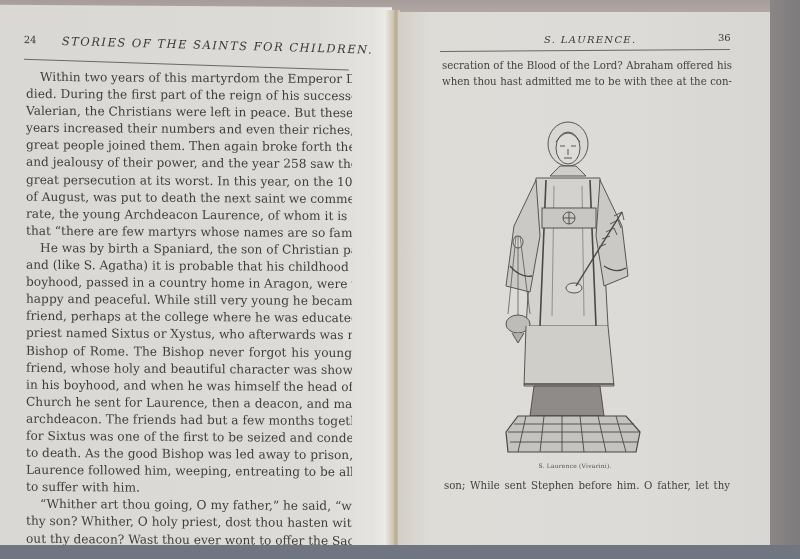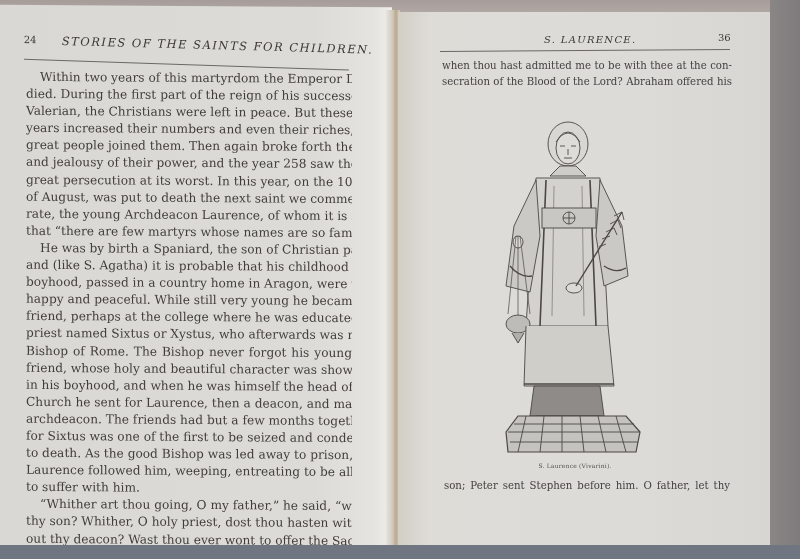--- a/index.html
+++ b/index.html
@@ -125,22 +125,22 @@
 </div>
 <div class="page-left-edge"></div>
 
 <div class="page page-right">
   <div class="right-header">
     <span class="running-title">S. LAURENCE.</span>
     <span class="page-num">36</span>
   </div>
   <div class="rule-right"></div>
   <div class="body-right">
+    <span class="line">secration of the Blood of the Lord?  Abraham offered his</span>
     <span class="line">when thou hast admitted me to be with thee at the con-</span>
-    <span class="line">secration of the Blood of the Lord?  Abraham offered his</span>
   </div>
 
   <div class="figure">
     <svg width="162" height="340" viewBox="0 0 162 340" xmlns="http://www.w3.org/2000/svg" stroke="#4a4745" fill="none" stroke-width="0.9">
 
       <ellipse cx="72" cy="28" rx="20" ry="22" fill="#d8d7d3"></ellipse>
 
       <ellipse cx="72" cy="32" rx="12" ry="16" fill="#dedcd8"></ellipse>
       <path d="M60 26 q12 -18 24 0"></path>
       <path d="M64 30 h5 M75 30 h5 M72 33 v6 M68 42 h8"></path>
@@ -183,18 +183,18 @@
       <path d="M52 300 q20 14 40 0"></path>
 
       <path d="M10 316 L22 300 L130 300 L144 316 L140 336 L12 336 Z" fill="#c5c3bf" stroke-width="1.2"></path>
       <path d="M14 326 L142 326 M18 308 L138 308 M12 316 L144 316"></path>
       <path d="M30 300 L22 336 M48 300 L44 336 M66 300 L66 336 M84 300 L88 336 M102 300 L110 336 M120 300 L130 336"></path>
     </svg>
   </div>
   <div class="caption">S. Laurence (Vivarini).</div>
 
   <div class="body-right-bottom">
-    <span class="line">son; Peter sent Stephen before him.  O father, let thy</span>
+    <span class="line">son; While sent Stephen before him.  O father, let thy</span>
   </div>
 </div>
 
 <div class="right-shadow"></div>
 <div class="backdrop-bottom"></div>
 
 </body></html>

